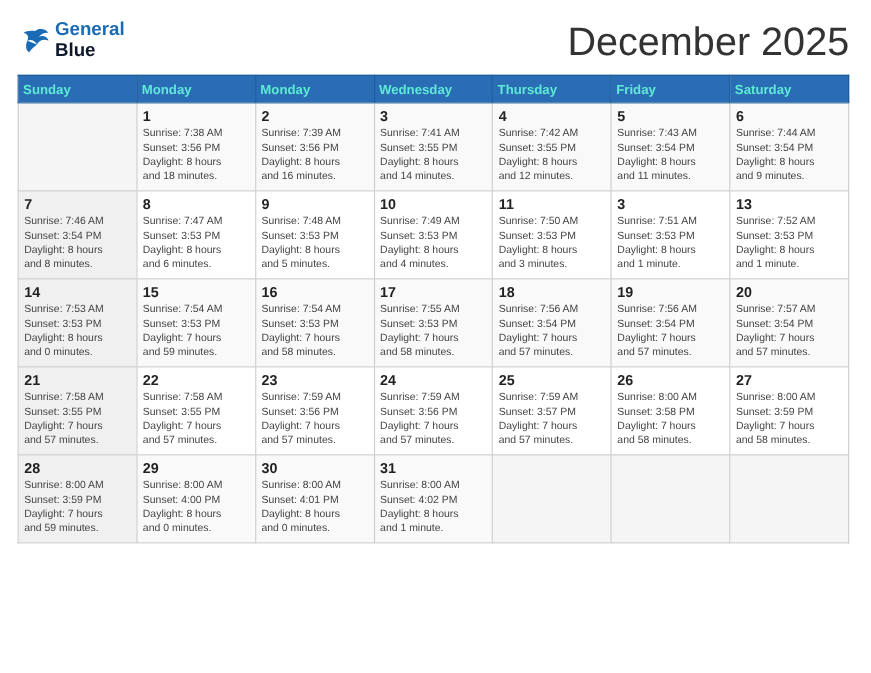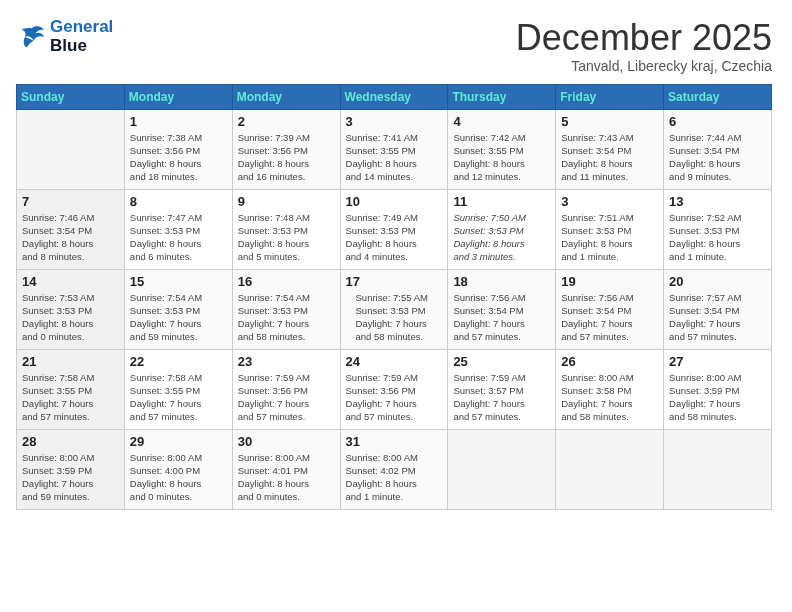--- a/index.html
+++ b/index.html
@@ -96,21 +96,20 @@
         <path d="M18 6 C22 2, 30 4, 32 8 C28 7, 24 9, 22 12 C26 10, 31 12, 32 16 C28 14, 22 15, 20 20 C18 16, 14 14, 10 16 C12 12, 10 8, 6 8 C8 6, 14 5, 18 6Z" fill="#1a6bb5"></path>
         <path d="M10 16 C8 20, 8 26, 12 28 C14 24, 18 22, 20 20" fill="#1a6bb5"></path>
       </svg>
       <div>
         <div style="font-size:17px;font-weight:bold;color:#1a6bb5;line-height:1.1">General</div>
         <div style="font-size:17px;font-weight:bold;color:#0f172a;line-height:1.1">Blue</div>
       </div>
     </div>
     <div class="title-block">
       <div class="cal-title">December 2025</div>
-      <div class="cal-subtitle">Tanvald, Liberecky kraj, Czechia</div>
     </div>
   </div>
 
   <table>
     <thead>
       <tr>
         <th>Sunday</th>
         <th>Monday</th>
         <th>Monday</th>
         <th>Wednesday</th>
@@ -189,21 +188,21 @@
           </td>
           <td>
             <div class="day-num">10</div>
             <div class="day-info" style="white-space: pre-line;">Sunrise: 7:49 AM
 Sunset: 3:53 PM
 Daylight: 8 hours
 and 4 minutes.</div>
           </td>
           <td>
             <div class="day-num">11</div>
-            <div class="day-info" style="white-space: pre-line; font-style: italic;">Sunrise: 7:50 AM
+            <div class="day-info" style="white-space: pre-line;">Sunrise: 7:50 AM
 Sunset: 3:53 PM
 Daylight: 8 hours
 and 3 minutes.</div>
           </td>
           <td>
             <div class="day-num">3</div>
             <div class="day-info" style="white-space: pre-line;">Sunrise: 7:51 AM
 Sunset: 3:53 PM
 Daylight: 8 hours
 and 1 minute.</div>
@@ -233,21 +232,21 @@
           </td>
           <td>
             <div class="day-num">16</div>
             <div class="day-info" style="white-space: pre-line;">Sunrise: 7:54 AM
 Sunset: 3:53 PM
 Daylight: 7 hours
 and 58 minutes.</div>
           </td>
           <td>
             <div class="day-num">17</div>
-            <div class="day-info" style="white-space: pre-line; margin-left: 10px;">Sunrise: 7:55 AM
+            <div class="day-info" style="white-space: pre-line;">Sunrise: 7:55 AM
 Sunset: 3:53 PM
 Daylight: 7 hours
 and 58 minutes.</div>
           </td>
           <td>
             <div class="day-num">18</div>
             <div class="day-info" style="white-space: pre-line;">Sunrise: 7:56 AM
 Sunset: 3:54 PM
 Daylight: 7 hours
 and 57 minutes.</div>

